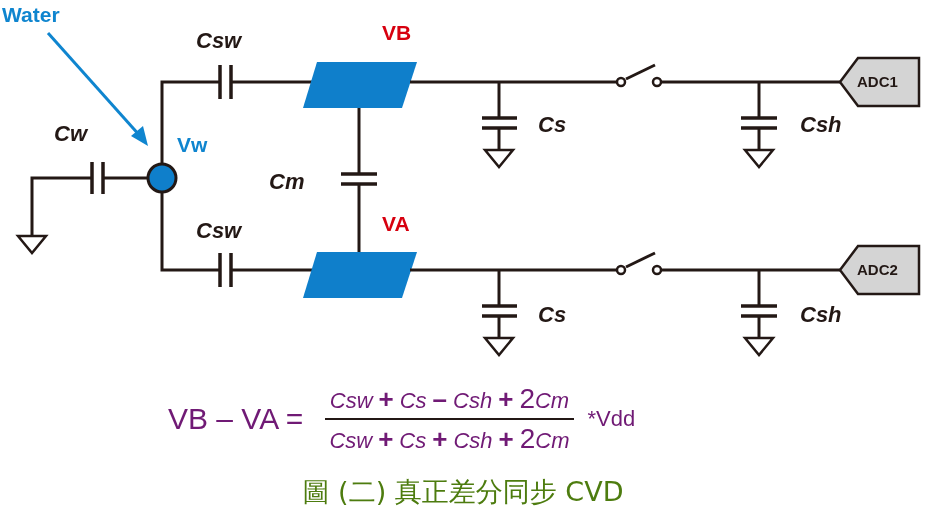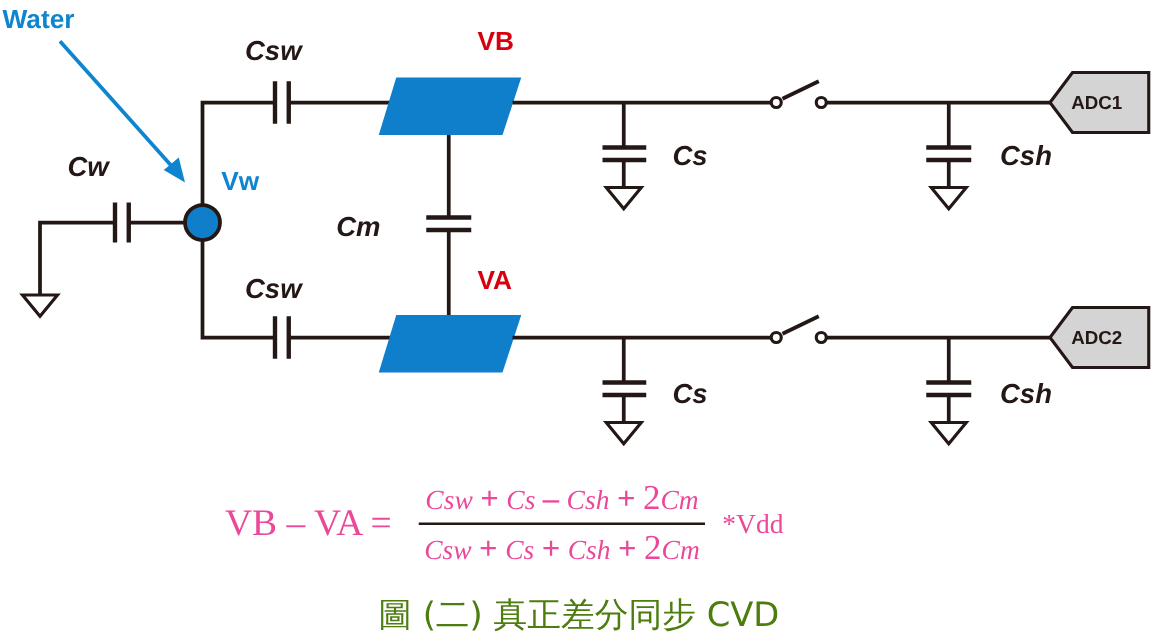--- a/index.html
+++ b/index.html
@@ -10,21 +10,21 @@
   .gnd { stroke: #231815; stroke-width: 2.5; fill: #ffffff; }
   .pad { fill: #0f7fcb; }
   .lbl { font-family: "Liberation Sans", sans-serif; font-weight: bold; font-style: italic; font-size: 22px; fill: #231815; }
   .lbl-sub { font-style: normal; }
   .vlabel { font-family: "Liberation Sans", sans-serif; font-weight: bold; font-size: 21px; fill: #d7000f; }
   .blue-lbl { font-family: "Liberation Sans", sans-serif; font-weight: bold; font-size: 21px; fill: #0f85cf; }
   .adc-box { fill: #d4d4d4; stroke: #231815; stroke-width: 2.5; }
   .adc-text { font-family: "Liberation Sans", sans-serif; font-weight: bold; font-size: 15px; fill: #231815; }
   .sw-node { fill: #ffffff; stroke: #231815; stroke-width: 2.5; }
 
-  .formula { position: absolute; left: 180px; top: 384px; height: 70px; display: flex; align-items: center; color: #ec4899; font-family: Liberation Serif, serif; }
+  .formula { position: absolute; left: 168px; top: 384px; height: 70px; display: flex; align-items: center; color: #701a75; font-family: Liberation Sans, sans-serif; }
   .lhs { font-size: 30px; margin-right: 22px; }
   .frac { display: flex; flex-direction: column; align-items: center; }
   .num, .den { font-size: 22px; white-space: nowrap; padding: 0 4px; }
   .frac-bar { width: 100%; height: 2px; background: #231815; margin: 3px 0; }
   .rhs { font-size: 22px; margin-left: 14px; }
   .ital { font-style: italic; }
   .big { font-size: 28px; }
   .op { font-weight: bold; font-size: 26px; padding: 0 6px; }
 
   .caption { position: absolute; left: 0; width: 926px; top: 474px; text-align: center; font-family: "DejaVu Sans", sans-serif; font-size: 27px; color: #4d7c0f; }

